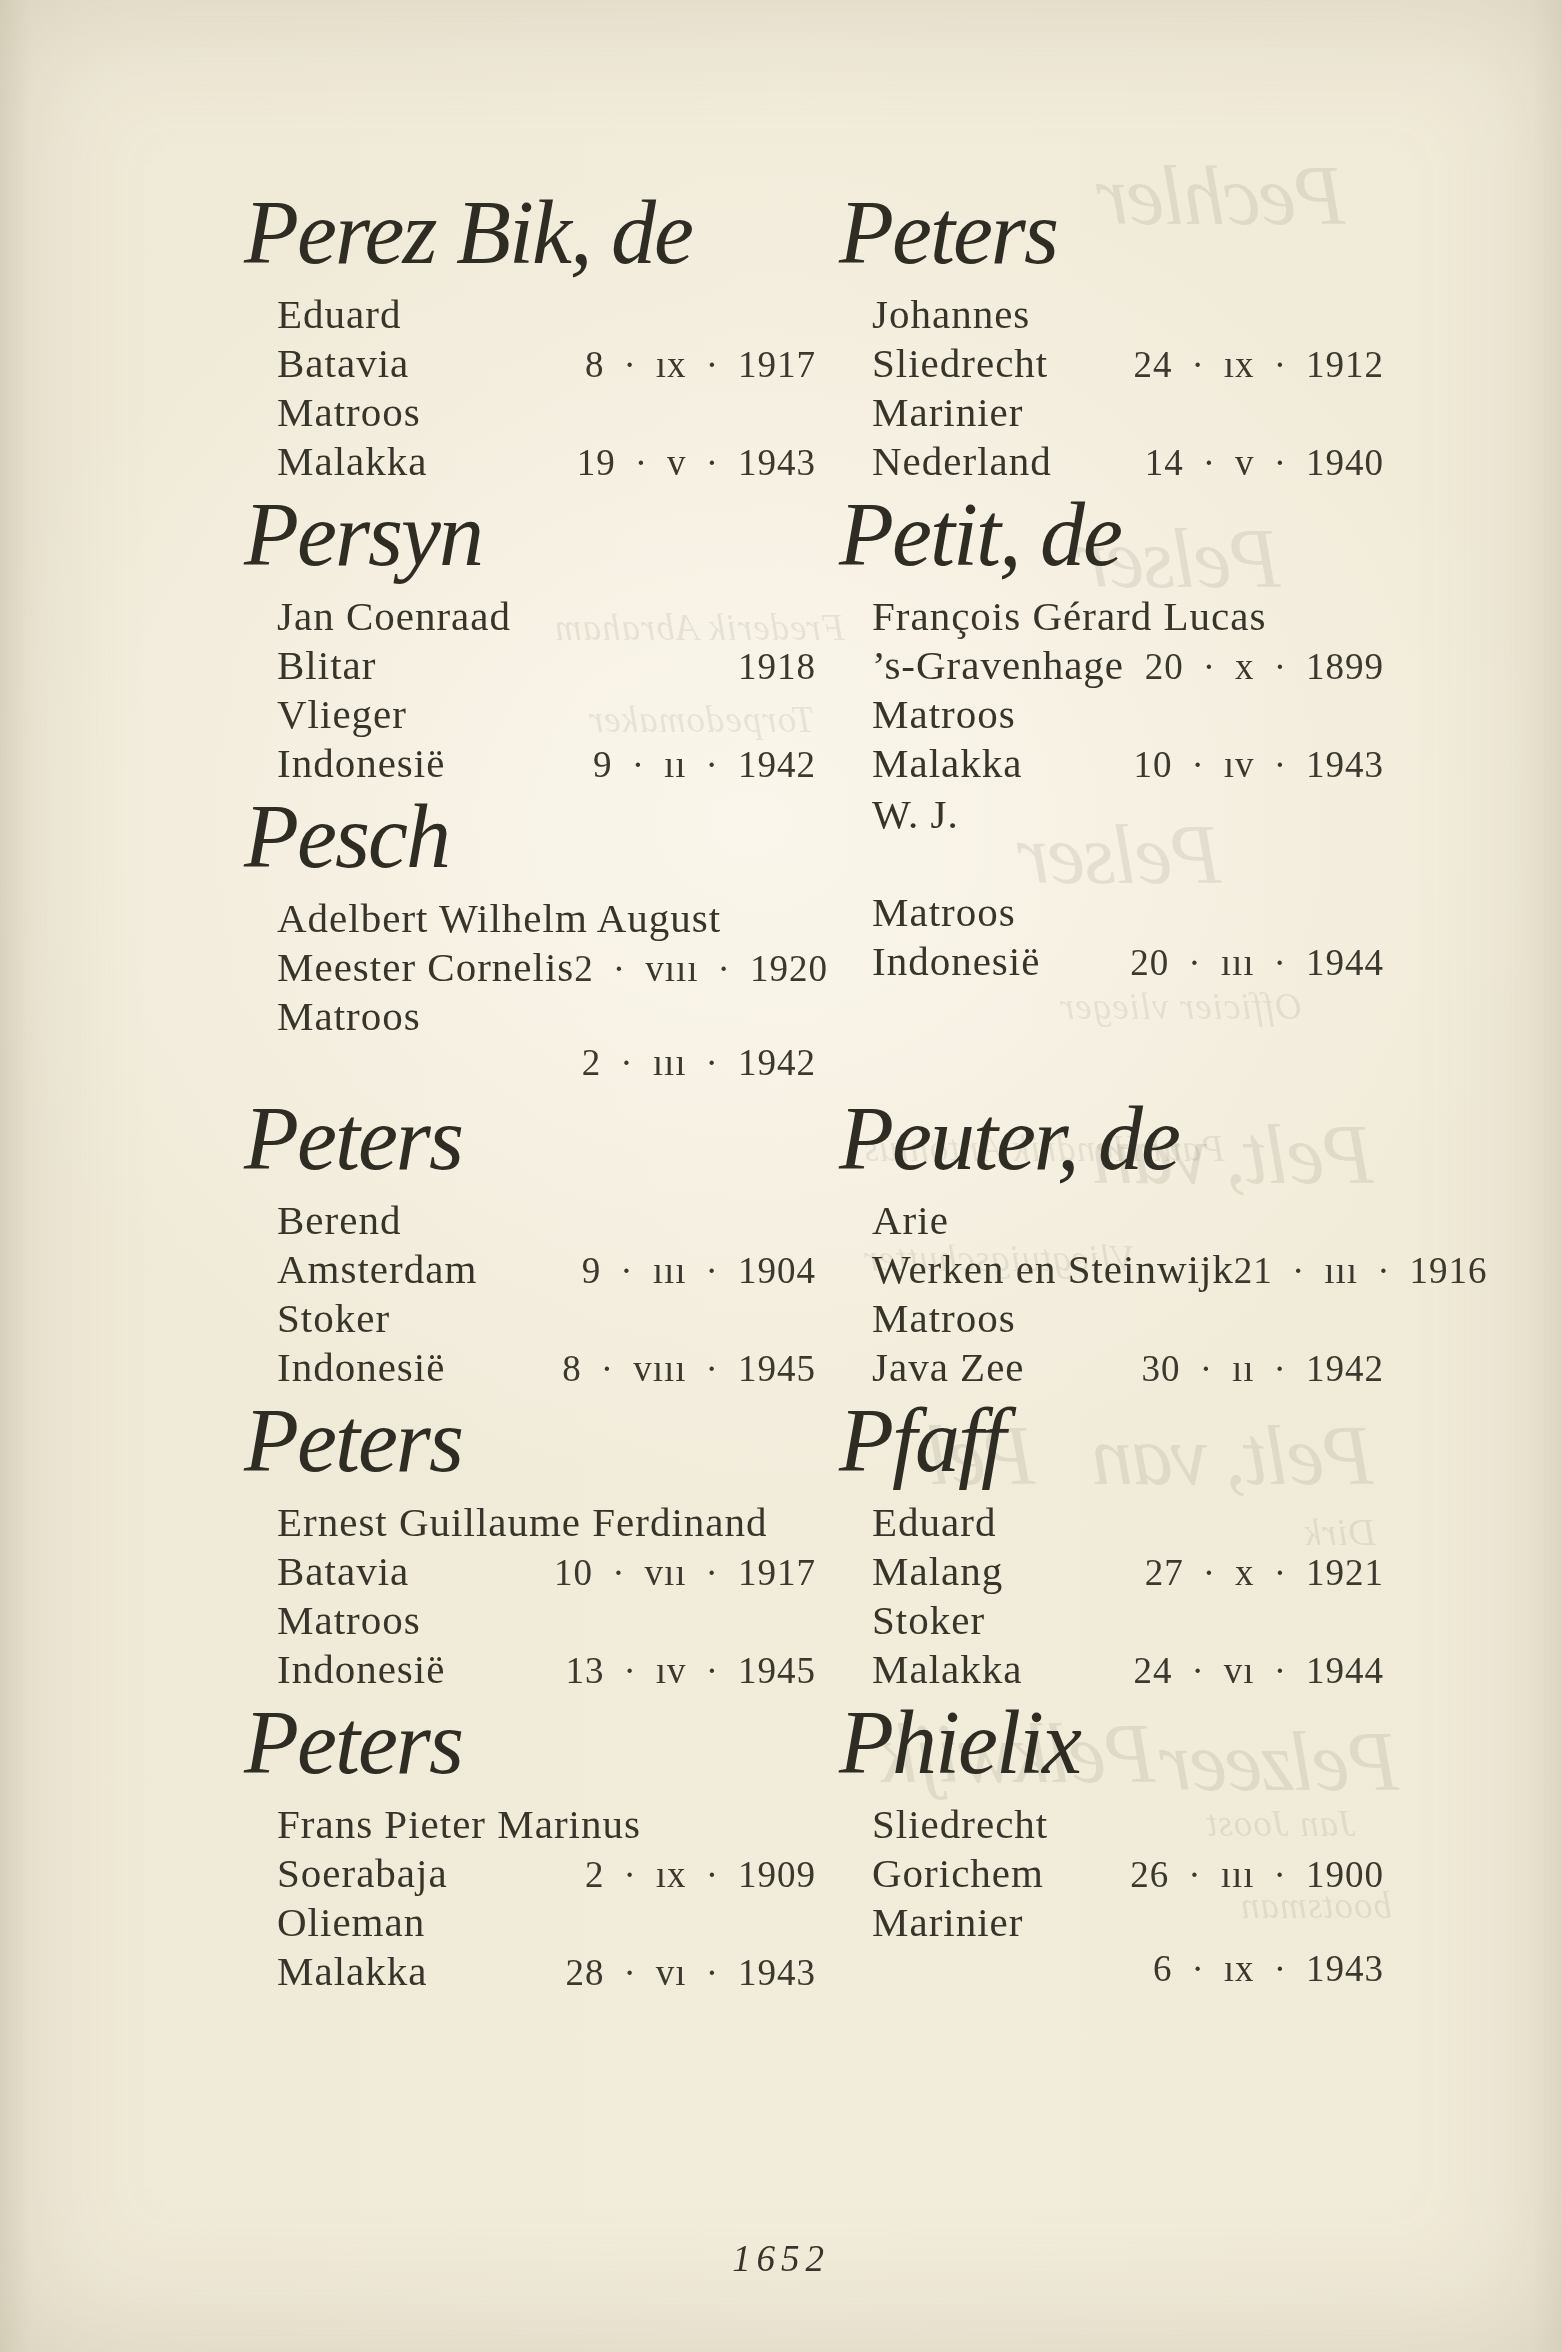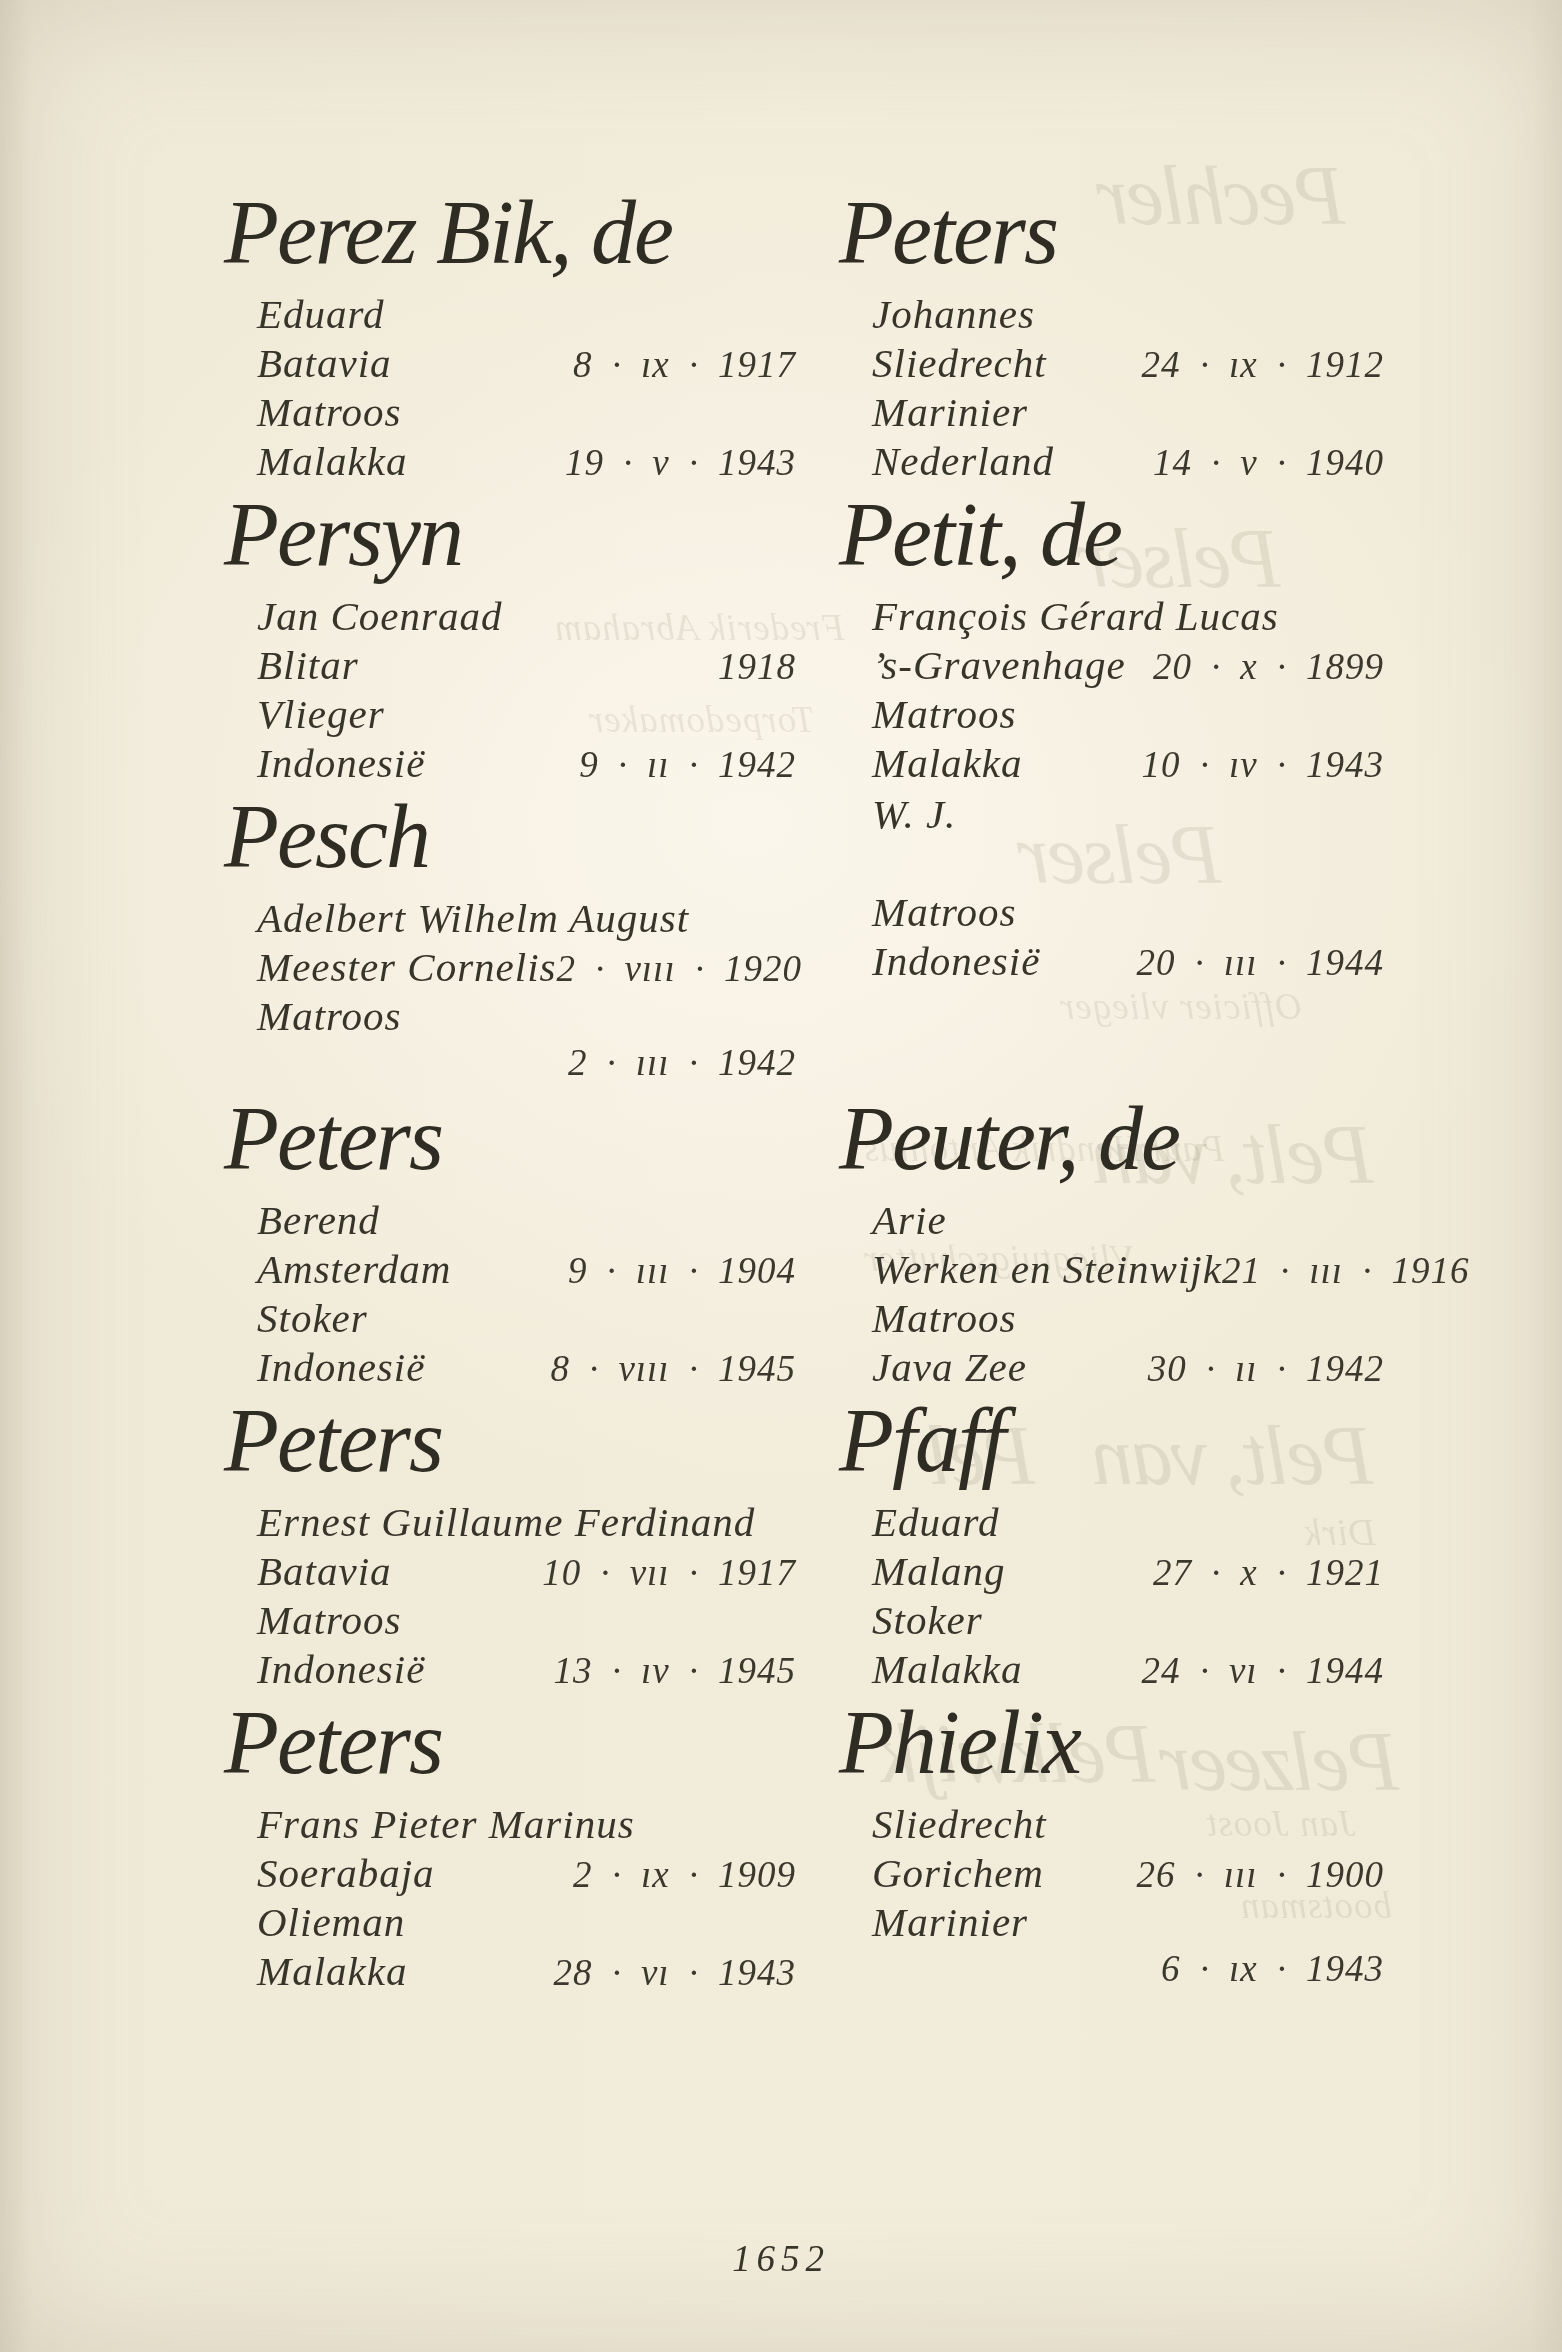--- a/index.html
+++ b/index.html
@@ -18,21 +18,21 @@
     background-image:
       radial-gradient(ellipse 1127px 931px at 48% 35%, rgba(252,248,238,0.85), rgba(252,248,238,0) 72%),
       linear-gradient(90deg, #e2dcc9 0%, #efe9d7 2%, #f2ecdb 50%, #f0ead8 98%, #e7e1cf 100%);
     box-shadow: inset 0 0 137px rgba(150,140,110,0.28);
   }
   
   .col {
     position: absolute;
     top: 186px;
   }
-  .col-left  { left: 224px; width: 572px; }
+  .col-left  { left: 244px; width: 572px; }
   .col-right { left: 839px; width: 545px; }
 
   
   .entry {
     height: 302px;
     padding-left: 33px;
     box-sizing: border-box;
   }
   .entry h2 {
     margin: 0 0 9.8px -33px;
@@ -42,21 +42,20 @@
     font-style: italic;
     letter-spacing: -2px;
     white-space: nowrap;
     color: #2f2c23;
   }
   .ln {
     display: flex;
     justify-content: space-between;
     align-items: baseline;
     height: 49px;
-    font-style: italic;
     font-size: 41px;
     letter-spacing: 1px;
     white-space: nowrap;
   }
   .ln .date {
     font-size: 37px;
     word-spacing: 8.8px;
     letter-spacing: 1px;
     color: #3b382d;
   }

